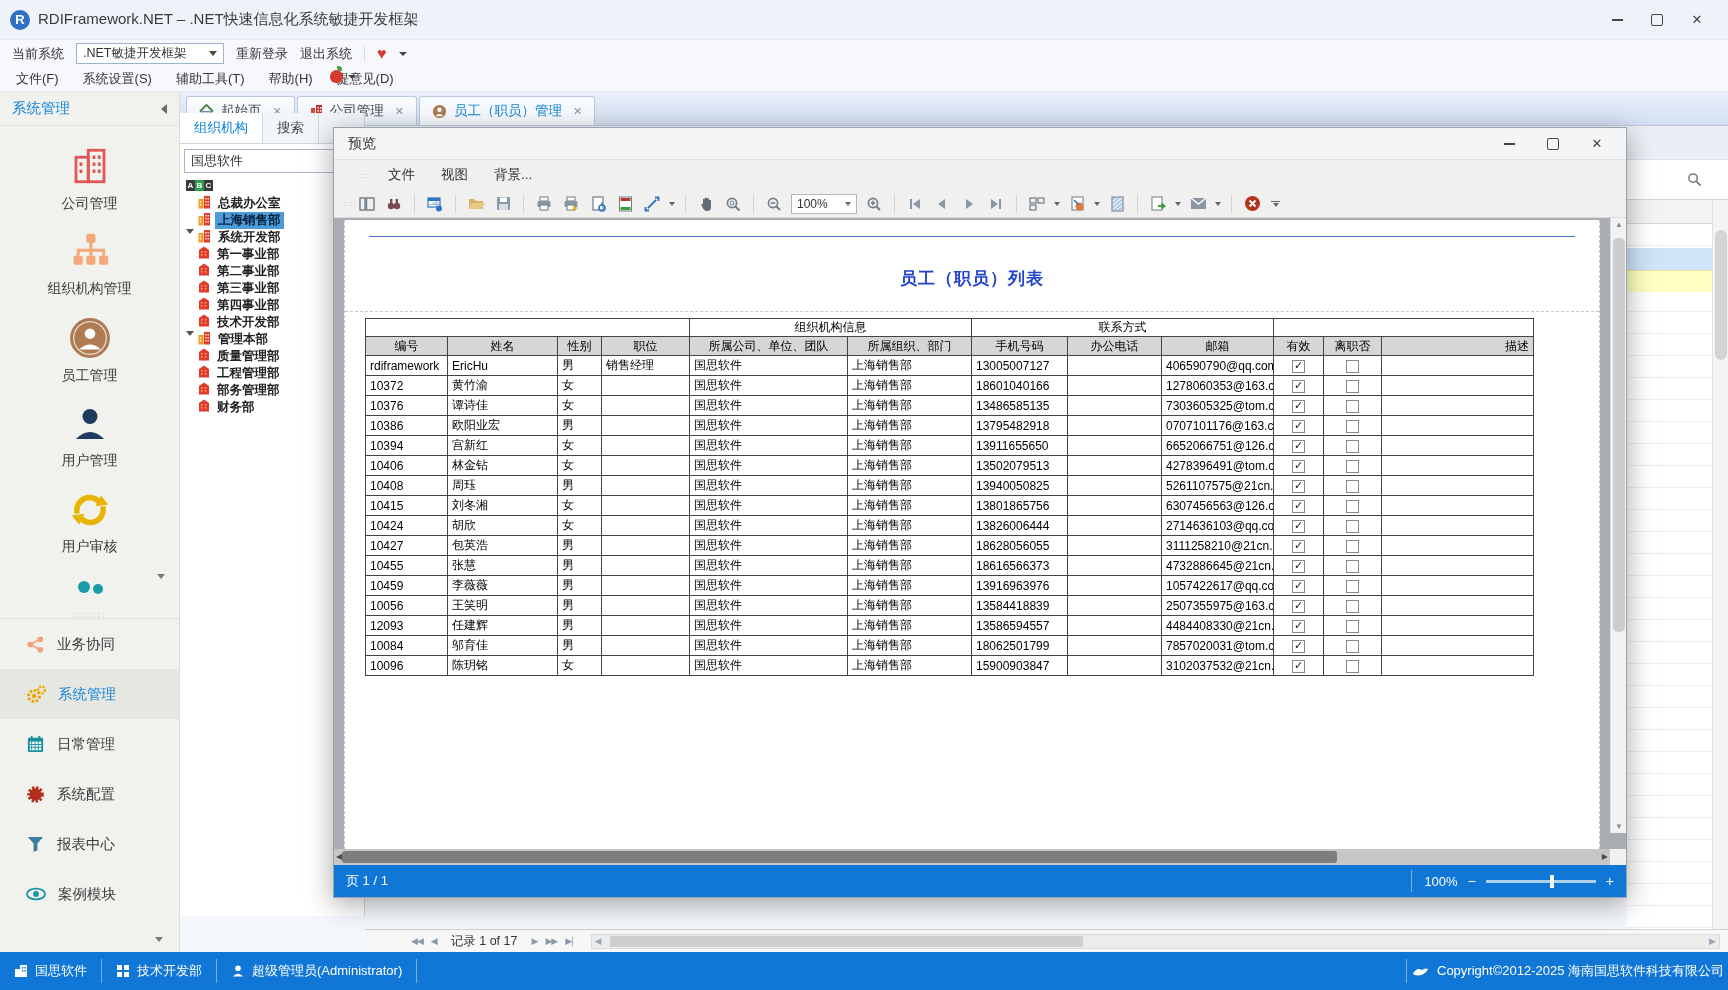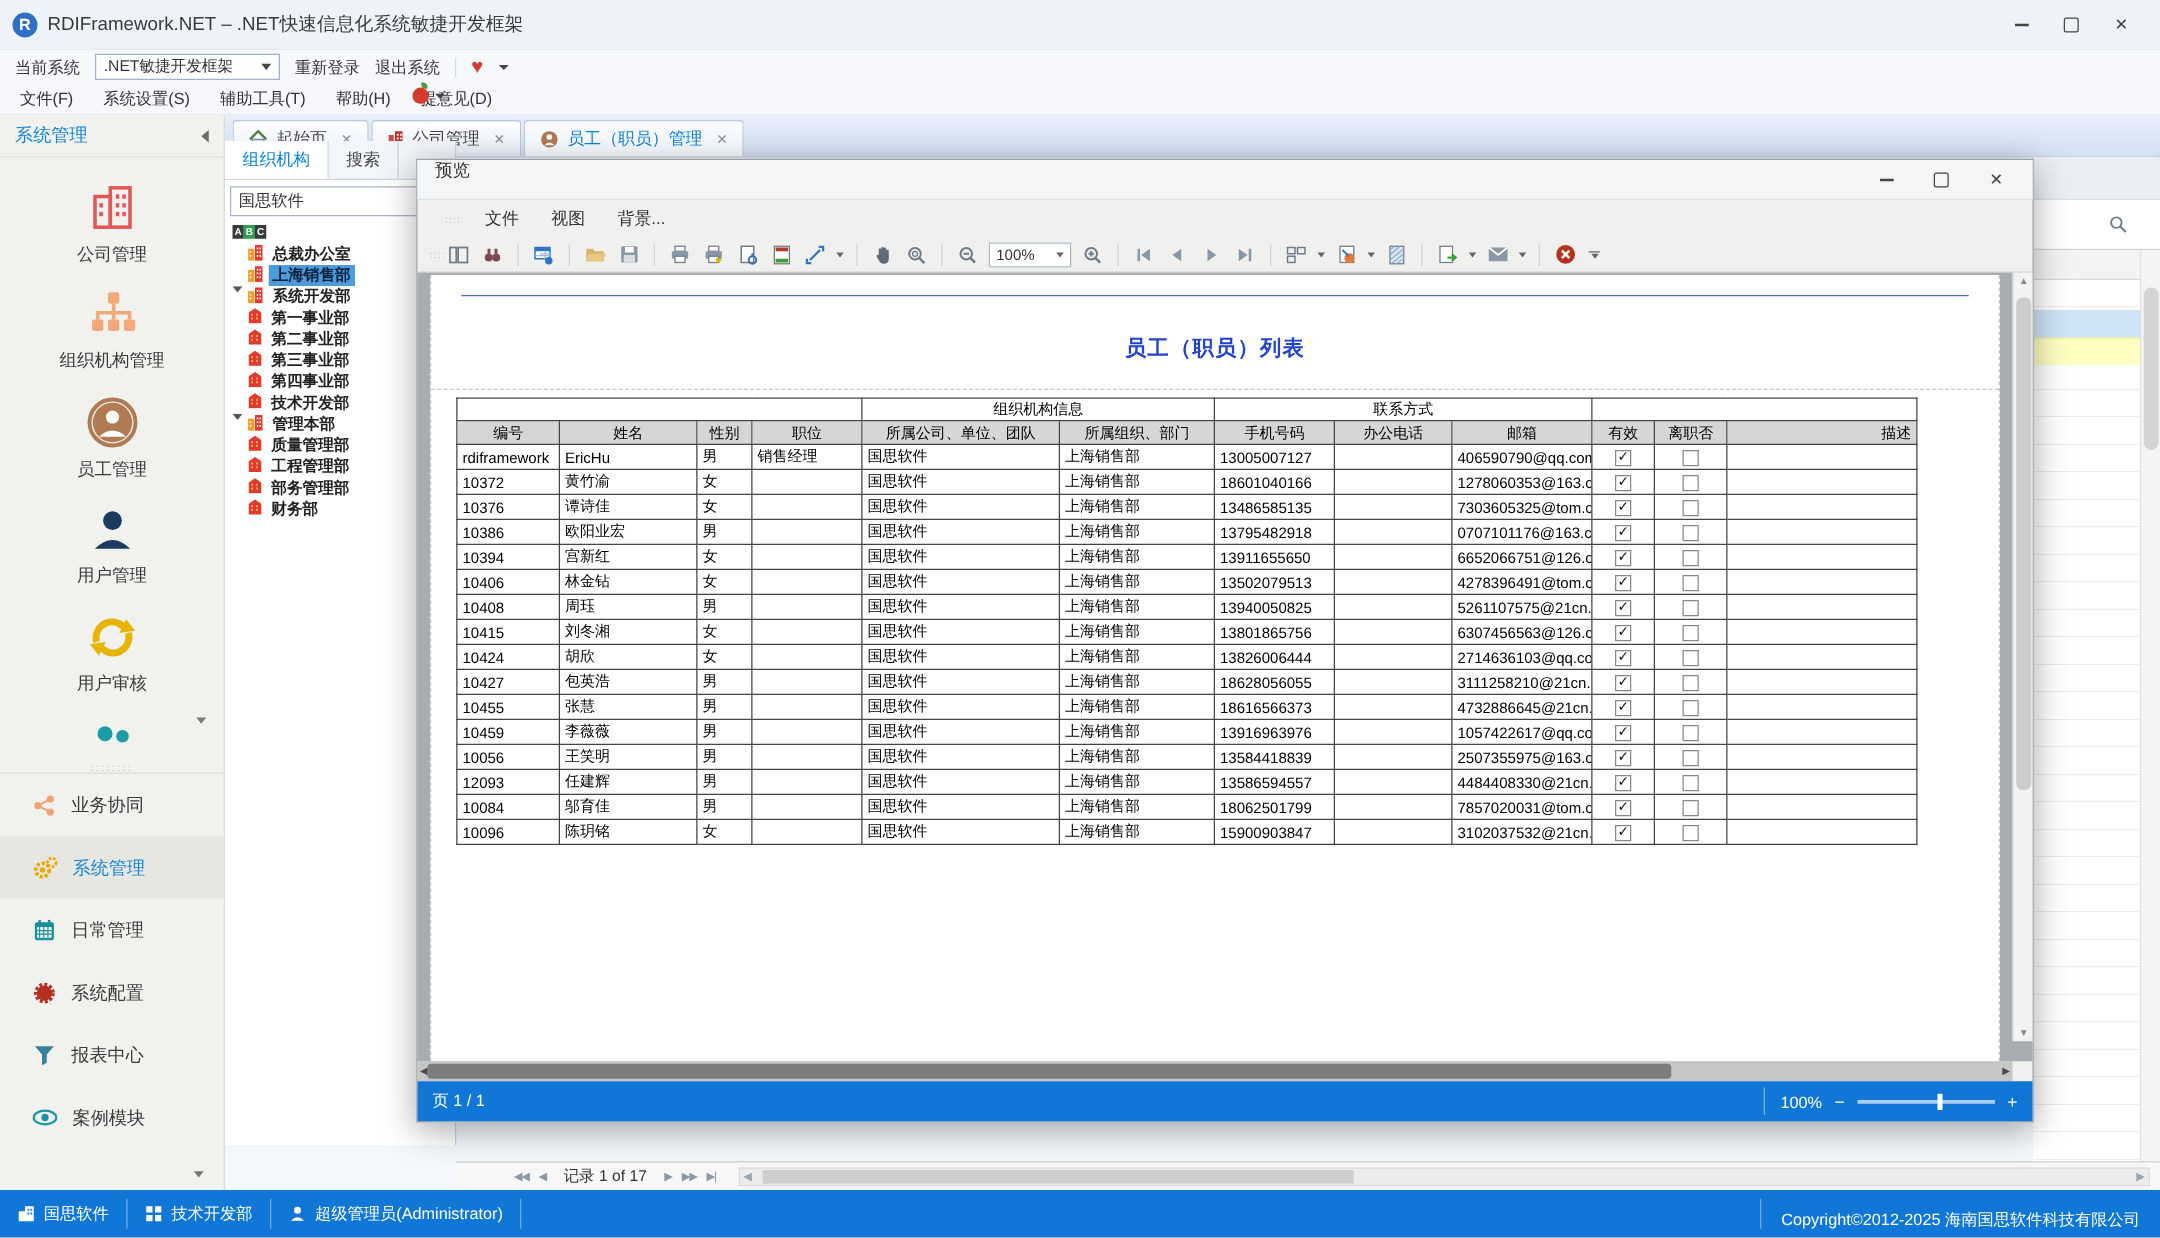--- a/index.html
+++ b/index.html
@@ -92,26 +92,26 @@
   .navbtn { color:#8a99aa; font-size:9px; letter-spacing:-1px; }
   .navlabel { font-size:12.5px; color:#333; padding:0 6px; }
   .navscroll { flex:1; height:15px; background:#ececec; border:1px solid #dcdcdc; position:relative; margin-left:10px;}
   .navthumb { position:absolute; left:18px; top:1px; width:42%; height:11px; background:#cfcfcf; }
   .navarrow { position:absolute; top:0; font-size:9px; color:#9aa7b5; line-height:13px; }
 
   
   .statusbar { position:absolute; left:0; top:952px; width:1728px; height:38px; background:#1177d7; color:#fff;
                display:flex; align-items:center; font-size:13px; }
   .stitem { display:flex; align-items:center; gap:7px; padding:0 14px; height:24px; border-right:1px solid rgba(255,255,255,.4); }
-  .stright { margin-left:auto; display:flex; align-items:center; gap:8px; padding:0 16px; border-left:1px solid rgba(255,255,255,.4); height:24px;flex-direction:column;}
+  .stright { margin-left:auto; display:flex; align-items:center; gap:8px; padding:0 4px; border-left:1px solid rgba(255,255,255,.4); height:24px;}
 
   
   .dialog { position:absolute; left:333px; top:127px; width:1294px; height:771px; background:#f0f0ee;
             border:1px solid #9aa2ad; box-shadow:0 6px 26px rgba(0,0,0,.35); }
-  .dtitle { height:32px; background:#f4f5f6; display:flex; padding:0 14px; font-size:14px; color:#333; border-bottom:1px solid #e2e2e2;}
+  .dtitle { height:32px; background:#f4f5f6; display:flex; align-items:center; padding:0 14px; font-size:14px; color:#333; border-bottom:1px solid #e2e2e2;}
   .dbtns { margin-left:auto; display:flex; gap:30px; align-items:center; padding-right:8px; color:#555; }
   .dmenu { height:30px; display:flex; align-items:center; gap:26px; padding:0 14px 0 22px; font-size:13.5px; color:#333; }
   .grip { color:#b9c0c9; font-size:8px; letter-spacing:1px; width:6px; line-height:3px; word-break:break-all; }
   .dtool { height:28px; display:flex; align-items:center; gap:7px; padding:0 10px; border-bottom:1px solid #dadada; }
   .tbtn { width:20px; height:20px; display:flex; align-items:center; justify-content:center; border-radius:2px; }
   .tsep { width:1px; height:18px; background:#d4d4d4; margin:0 3px; }
   .tcombo { background:#fff; border:1px solid #b0b8c4; height:20px; width:66px; display:flex; align-items:center; padding:0 5px; gap:6px; font-size:12px;}
   .tcombo .txt { flex:1; }
   .tcaret { width:0; height:0; border-left:3.5px solid transparent; border-right:3.5px solid transparent; border-top:4px solid #666; }
   .overflow { margin-left:2px; display:flex; flex-direction:column; align-items:center; gap:1px; color:#666;}

